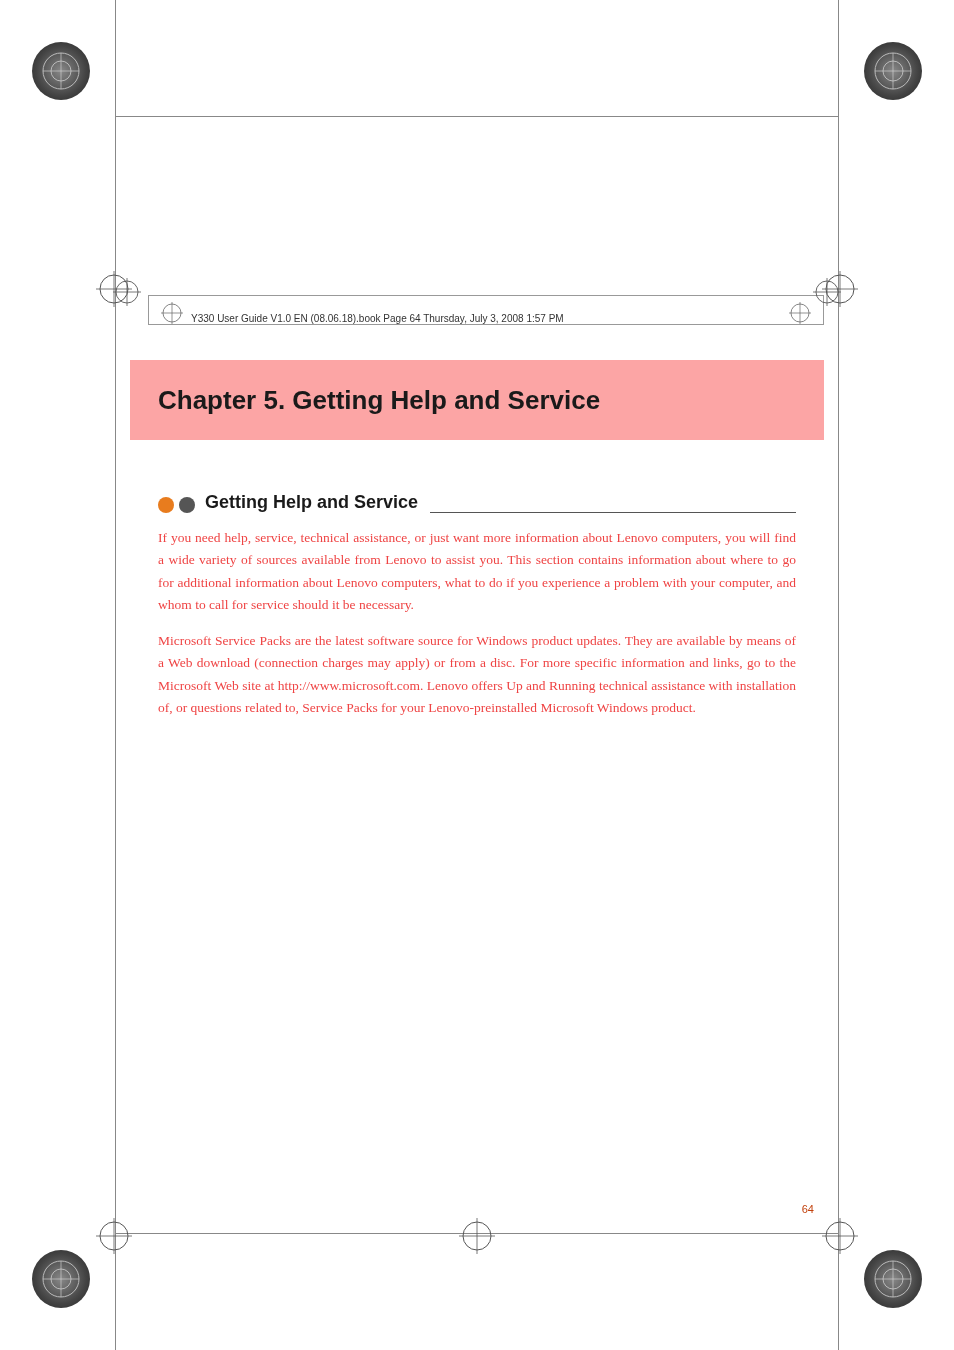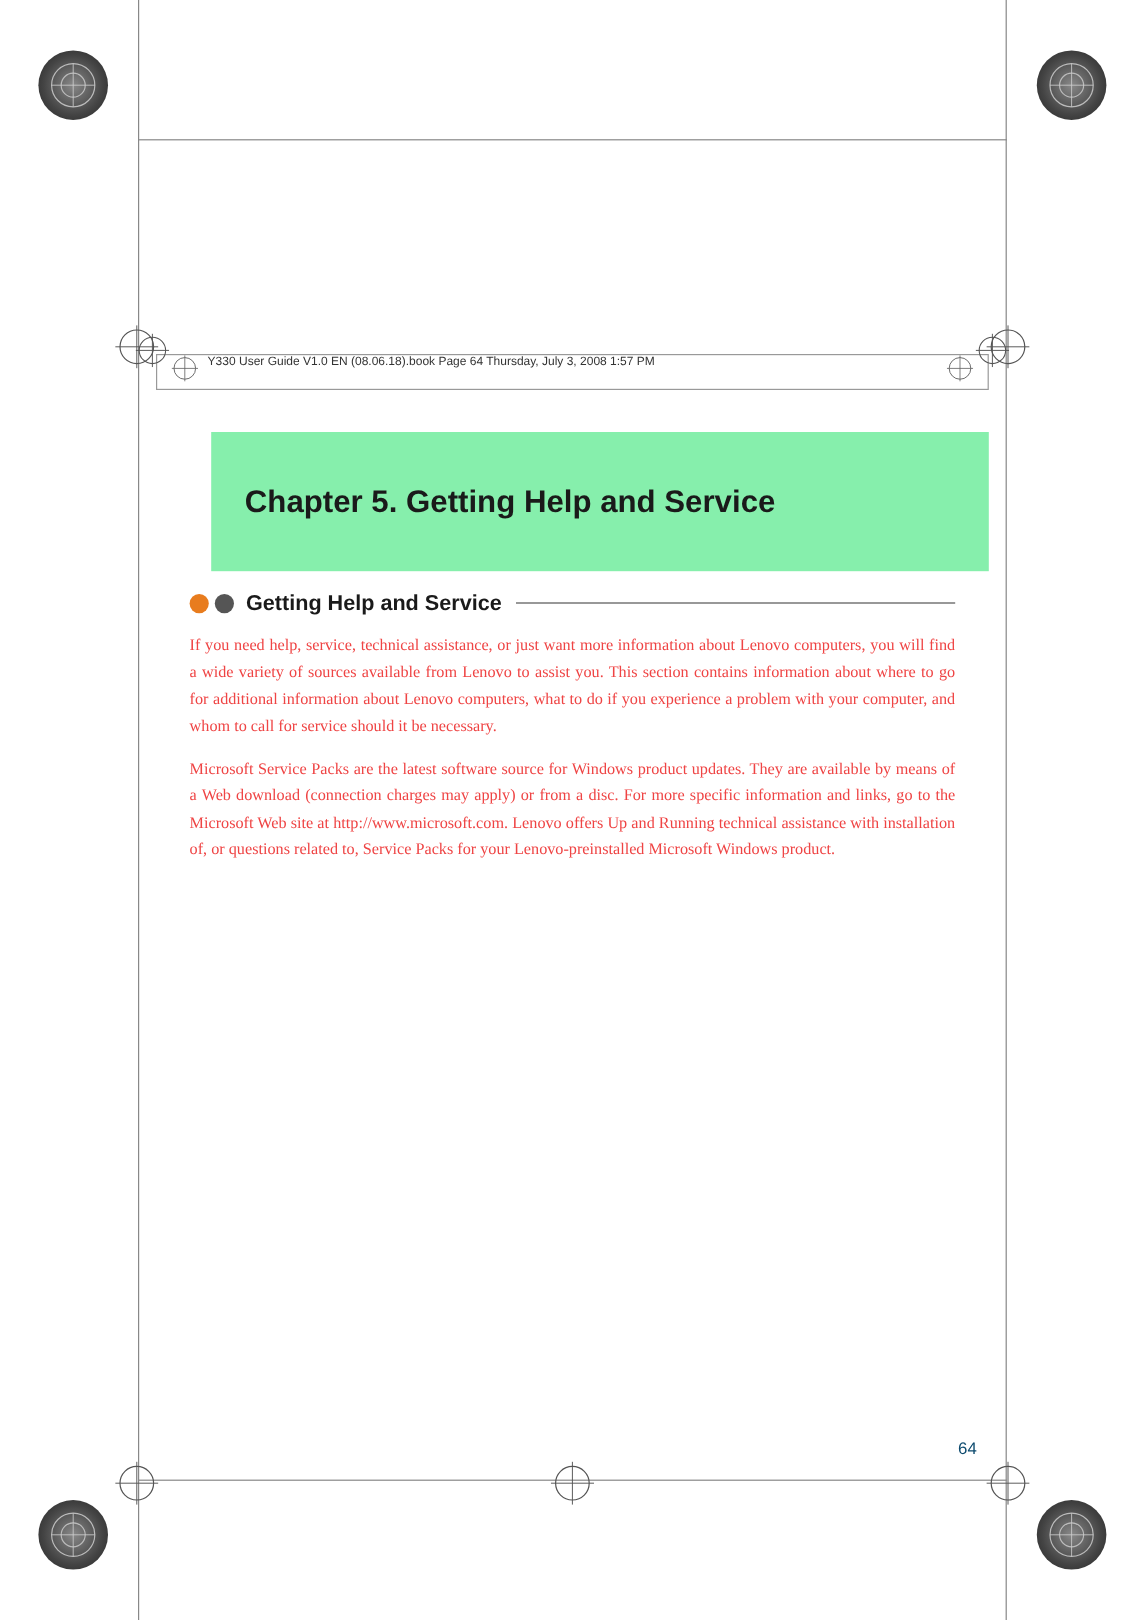--- a/index.html
+++ b/index.html
@@ -28,45 +28,44 @@
       border-radius: 50%;
       background: radial-gradient(circle, #888 0%, #444 60%, #222 100%);
       display: flex;
       align-items: center;
       justify-content: center;
     }
 
     .print-info-bar {
       position: absolute;
       top: 295px;
-      left: 130px;
+      left: 148px;
       right: 130px;
       height: 30px;
       border: 1px solid #999;
       background: #fff;
       display: flex;
-      align-items: flex-start;
+      align-items: flex-end;
       padding: 0 12px;
       font-size: 10px;
       color: #333;
       font-family: Arial, sans-serif;
     }
 
     
     .chapter-header {
       position: absolute;
       top: 360px;
       left: 130px;
       right: 130px;
-      height: 116px;
-      background: #86efac;
+      height: 80px;
+      background: #fca5a5;
       display: flex;
       align-items: center;
       padding-left: 28px;
-      margin-left: 46px;
     }
 
     .chapter-title {
       font-family: Arial, Helvetica, sans-serif;
       font-size: 26px;
       font-weight: bold;
       color: #1a1a1a;
     }
 
     
@@ -74,21 +73,21 @@
       position: absolute;
       top: 472px;
       left: 130px;
       right: 130px;
       padding: 20px 28px;
     }
 
     
     .section-heading-row {
       display: flex;
-      align-items: center;
+      align-items: flex-end;
       margin-bottom: 14px;
     }
 
     .dot-orange {
       width: 16px;
       height: 16px;
       border-radius: 50%;
       background: #e87c1e;
       margin-right: 5px;
       flex-shrink: 0;
@@ -163,23 +162,23 @@
       right: 115px;
       height: 1px;
       background: #888;
     }
 
     
     .page-number {
       position: absolute;
       bottom: 135px;
       right: 140px;
-      font-size: 14px;
+      font-size: 11px;
       font-family: Arial, sans-serif;
-      color: #0c4a6e;
+      color: #c2410c;
     }
 
   </style>
 </head>
 <body>
 
 <div class="page-container">
 
   <div class="border-left"></div>
   <div class="border-right"></div>

